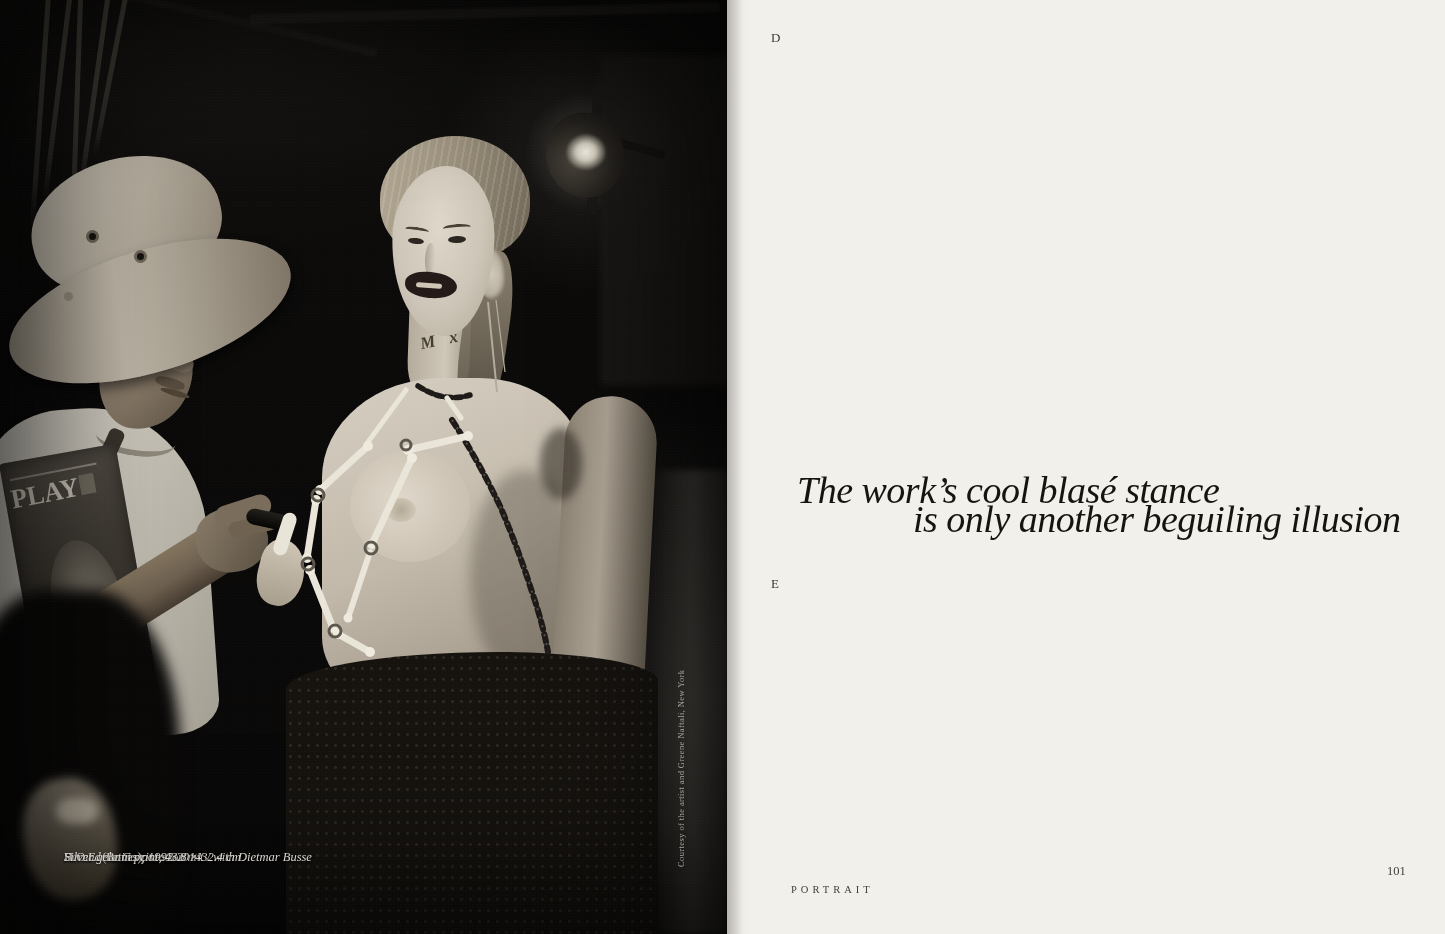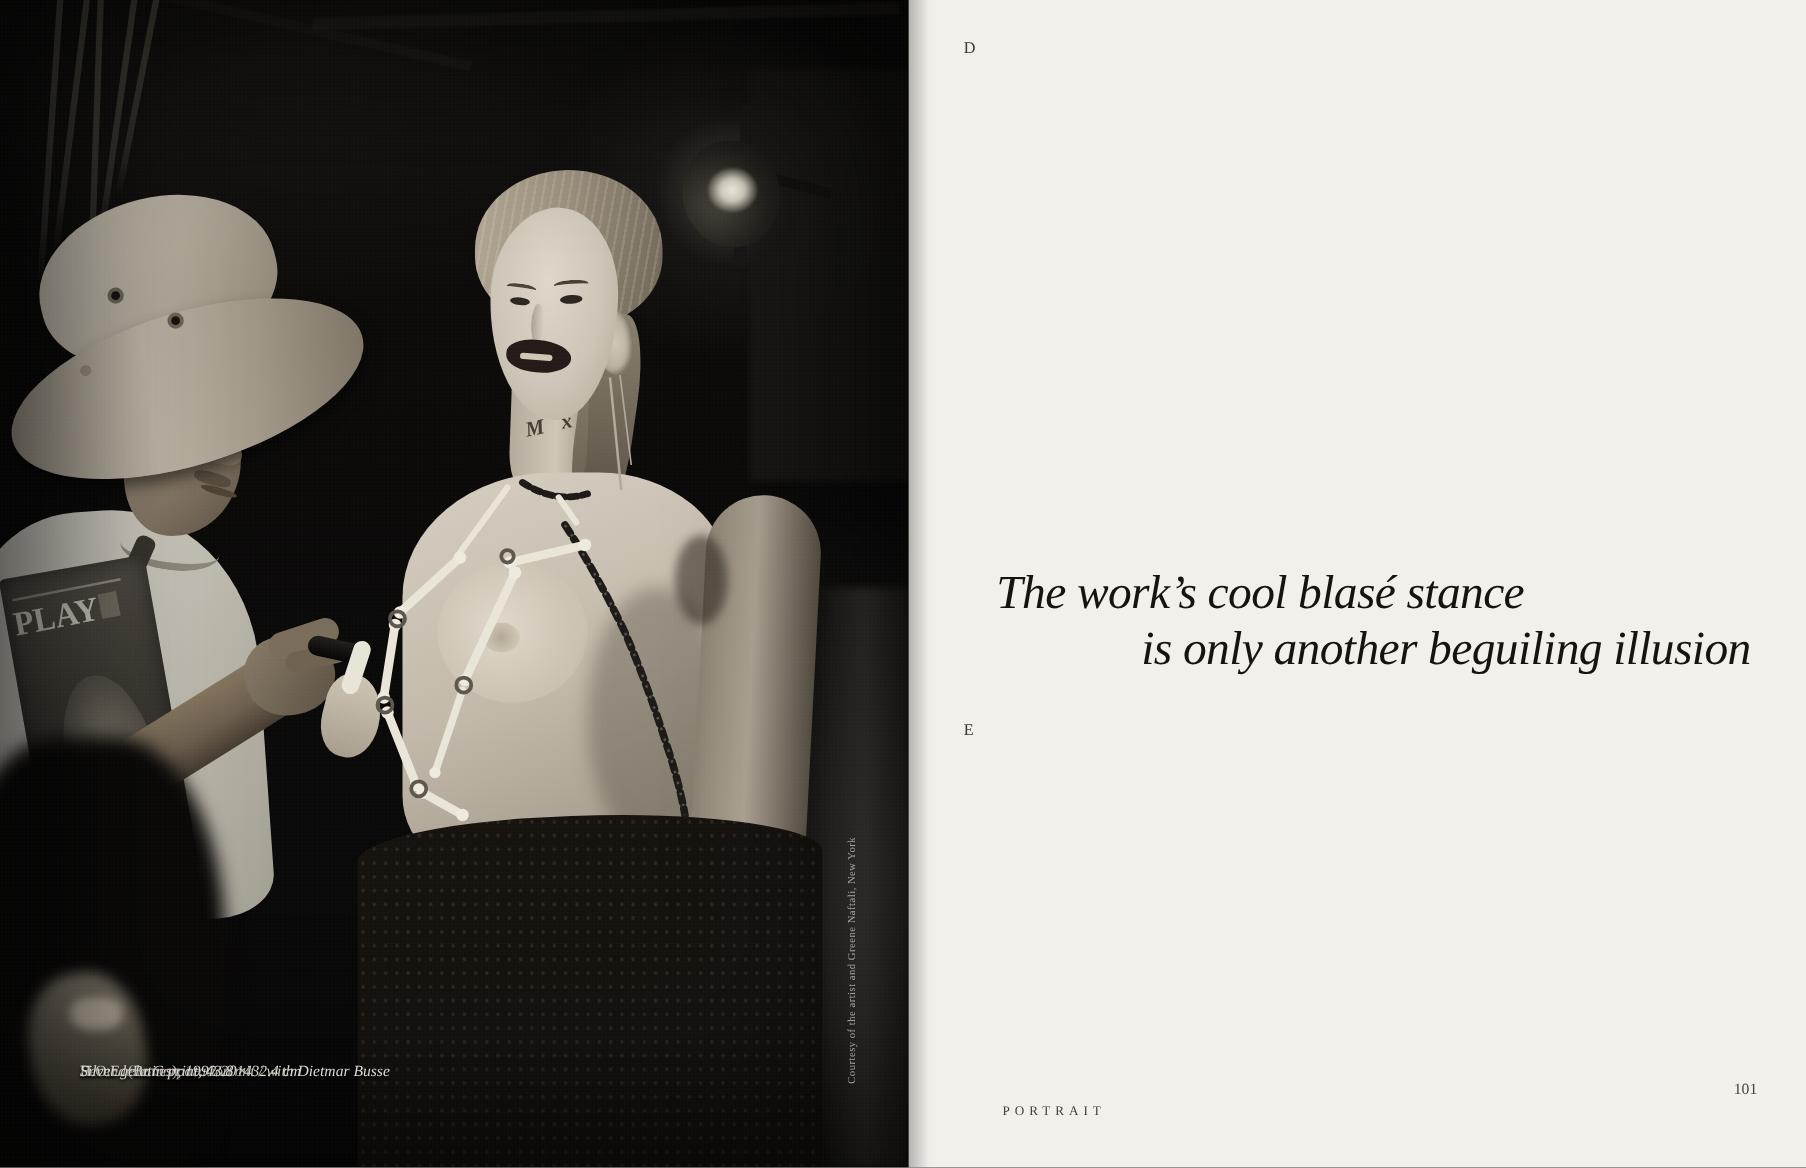--- a/index.html
+++ b/index.html
@@ -153,23 +153,23 @@
     background:linear-gradient(to right,#e9e6e1 0,#f2f0eb 22px,#f2f0eb 100%);color:#2d2b26;}
   .page-right div{position:absolute;}
   .marker{font-size:13px;color:#3a372f;}
   .marker-d{left:44px;top:30px;}
   .marker-e{left:44px;top:576px;}
   .de-cols{left:64px;top:26px;width:606px;display:flex;gap:30px;max-height:432px;overflow:hidden;}
   .en-cols{left:64px;top:572px;width:598px;display:flex;gap:26px;max-height:296px;overflow:hidden;}
   .pullquote{left:0;top:0;width:718px;}
   .pq-line{position:absolute;font-style:italic;font-size:38px;color:#16140f;white-space:nowrap;
     letter-spacing:-.5px;}
-  .pq-line1{left:70px;top:452px;text-align:right;}
+  .pq-line1{left:70px;top:468px;text-align:right;}
   .pq-line2{left:186px;top:497px;}
-  .footer-label{left:64px;top:884px;font-size:10.5px;letter-spacing:4px;color:#44413a;margin-left:11px;}
+  .footer-label{left:64px;top:884px;font-size:10.5px;letter-spacing:4px;color:#44413a;}
   .page-number{left:660px;top:864px;font-size:12.5px;color:#44413a;}
   .gutter{position:absolute;left:727px;top:0;width:16px;height:934px;
     background:linear-gradient(to right, rgba(0,0,0,.22), rgba(0,0,0,0));}
 </style>
 </head>
 <body>
 
 <div class="spread">
 
   <div class="photo">

